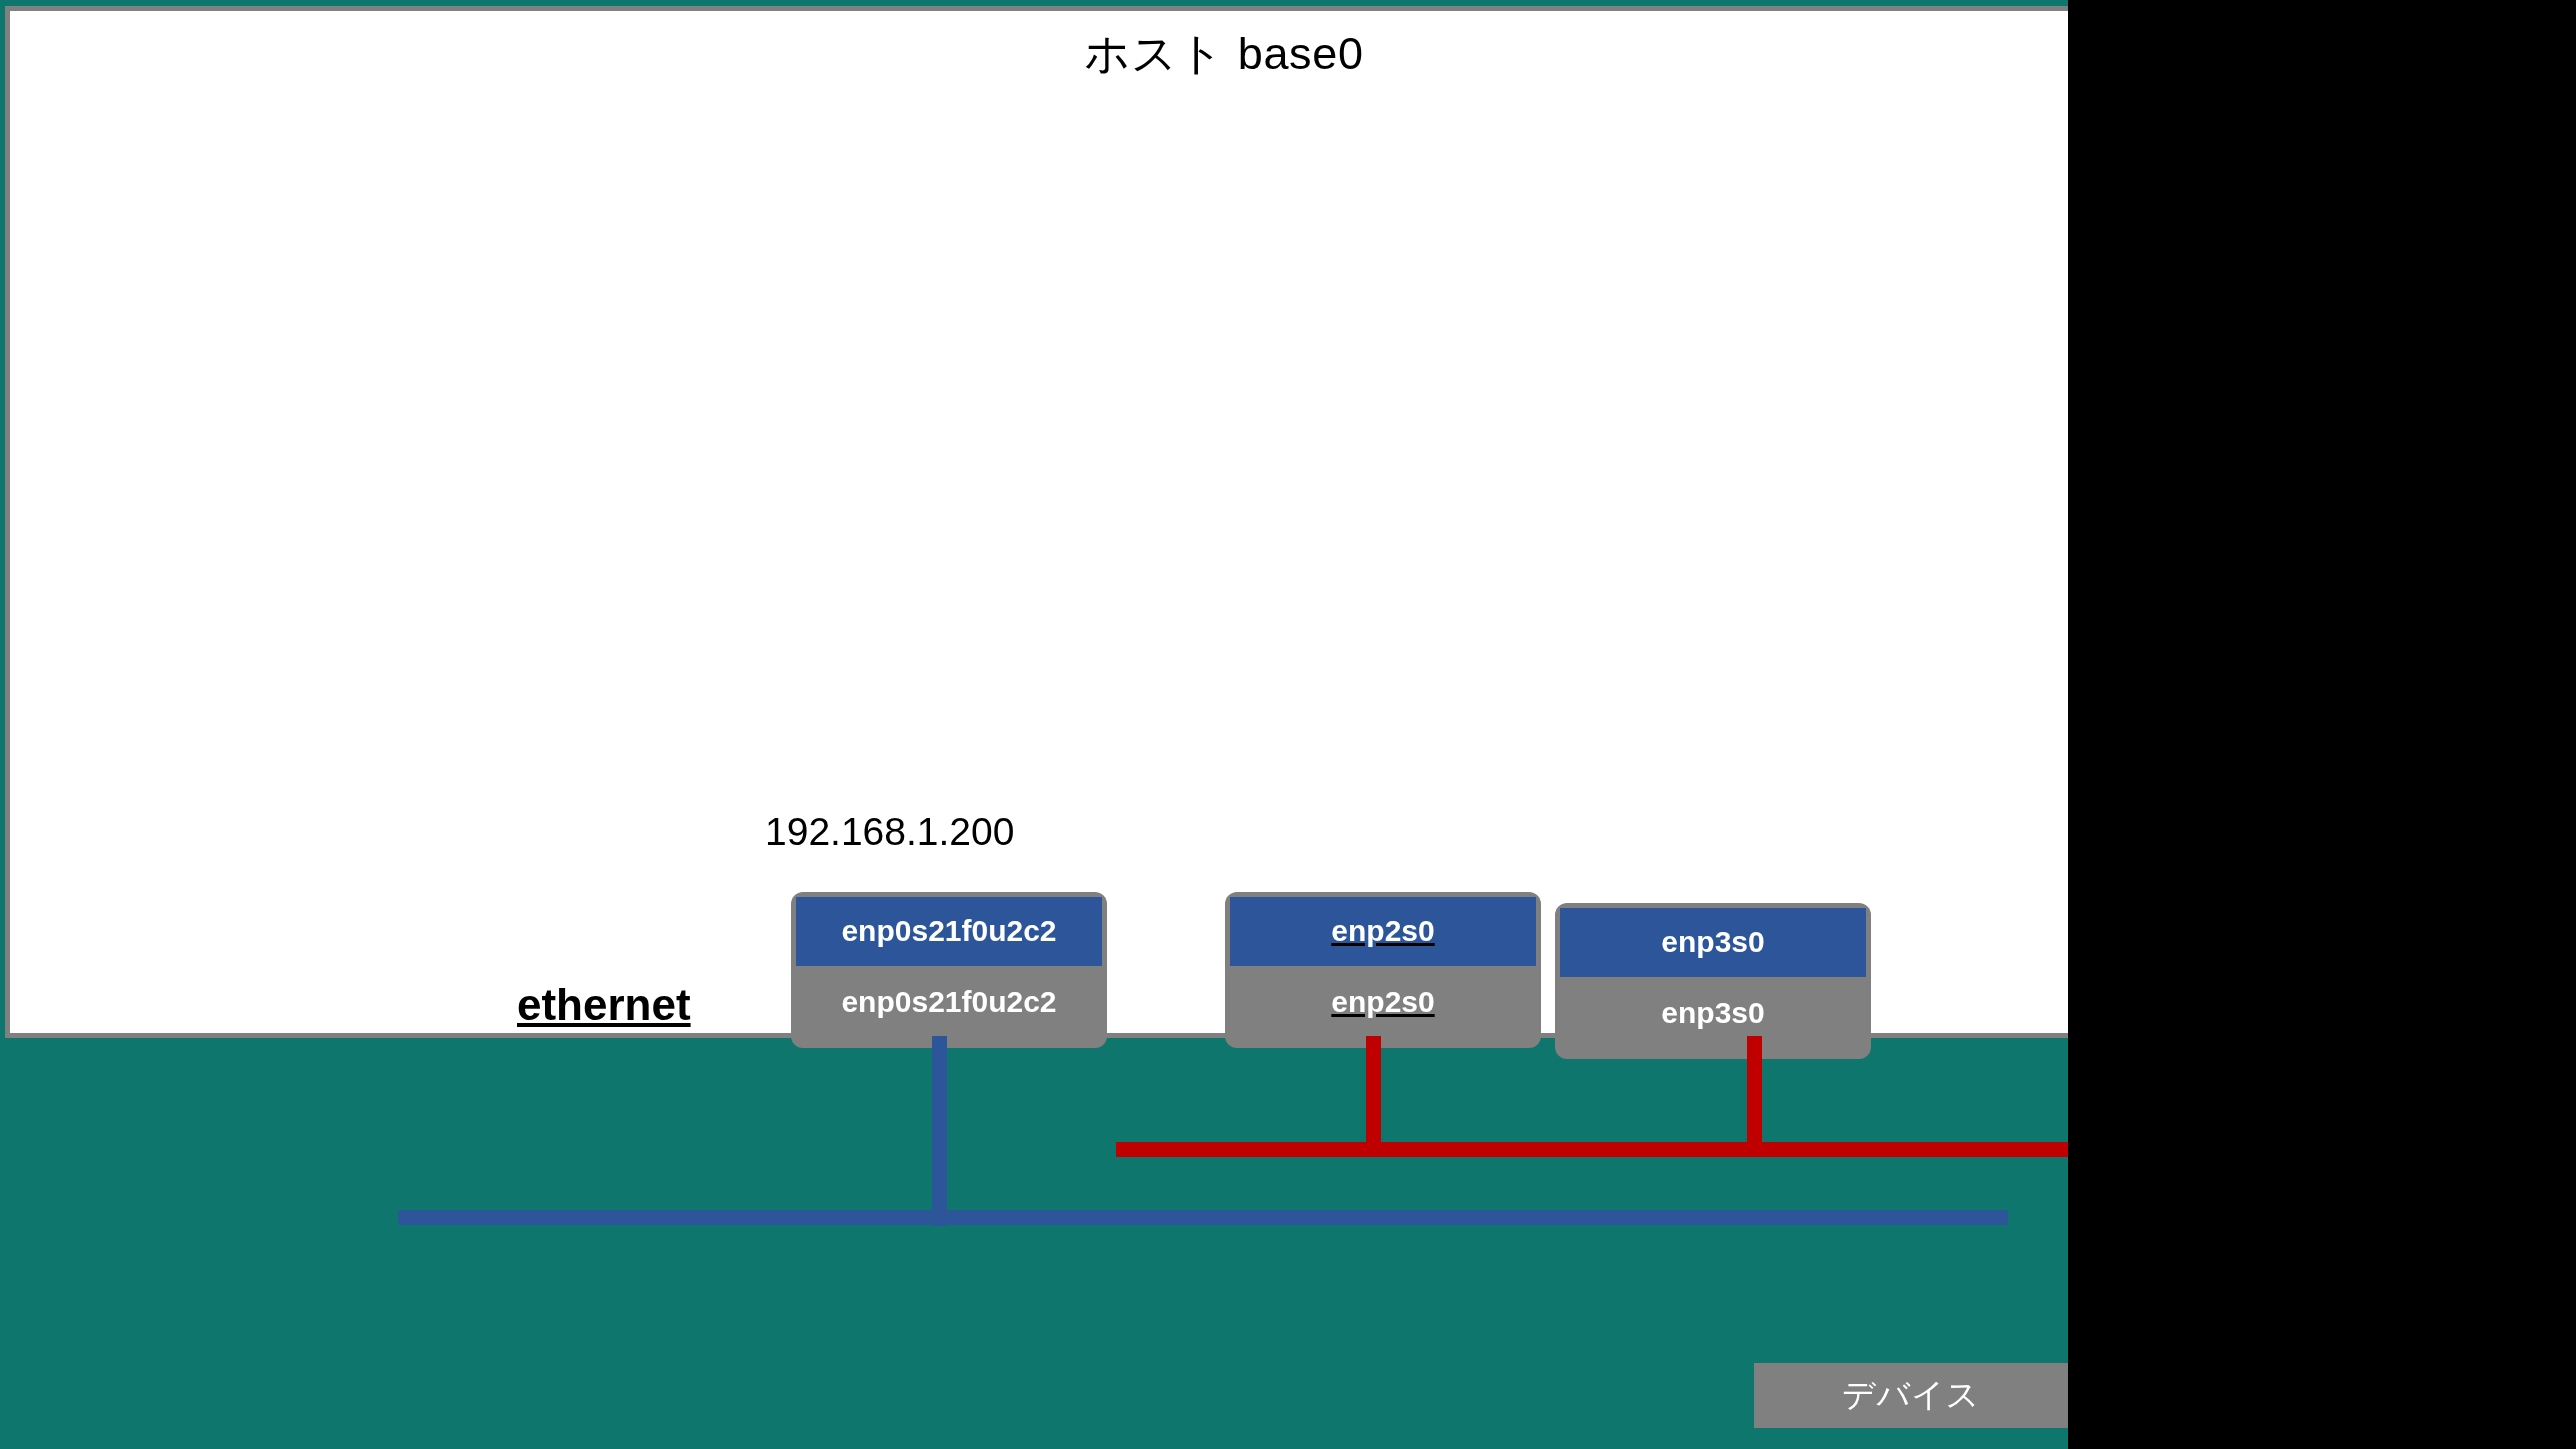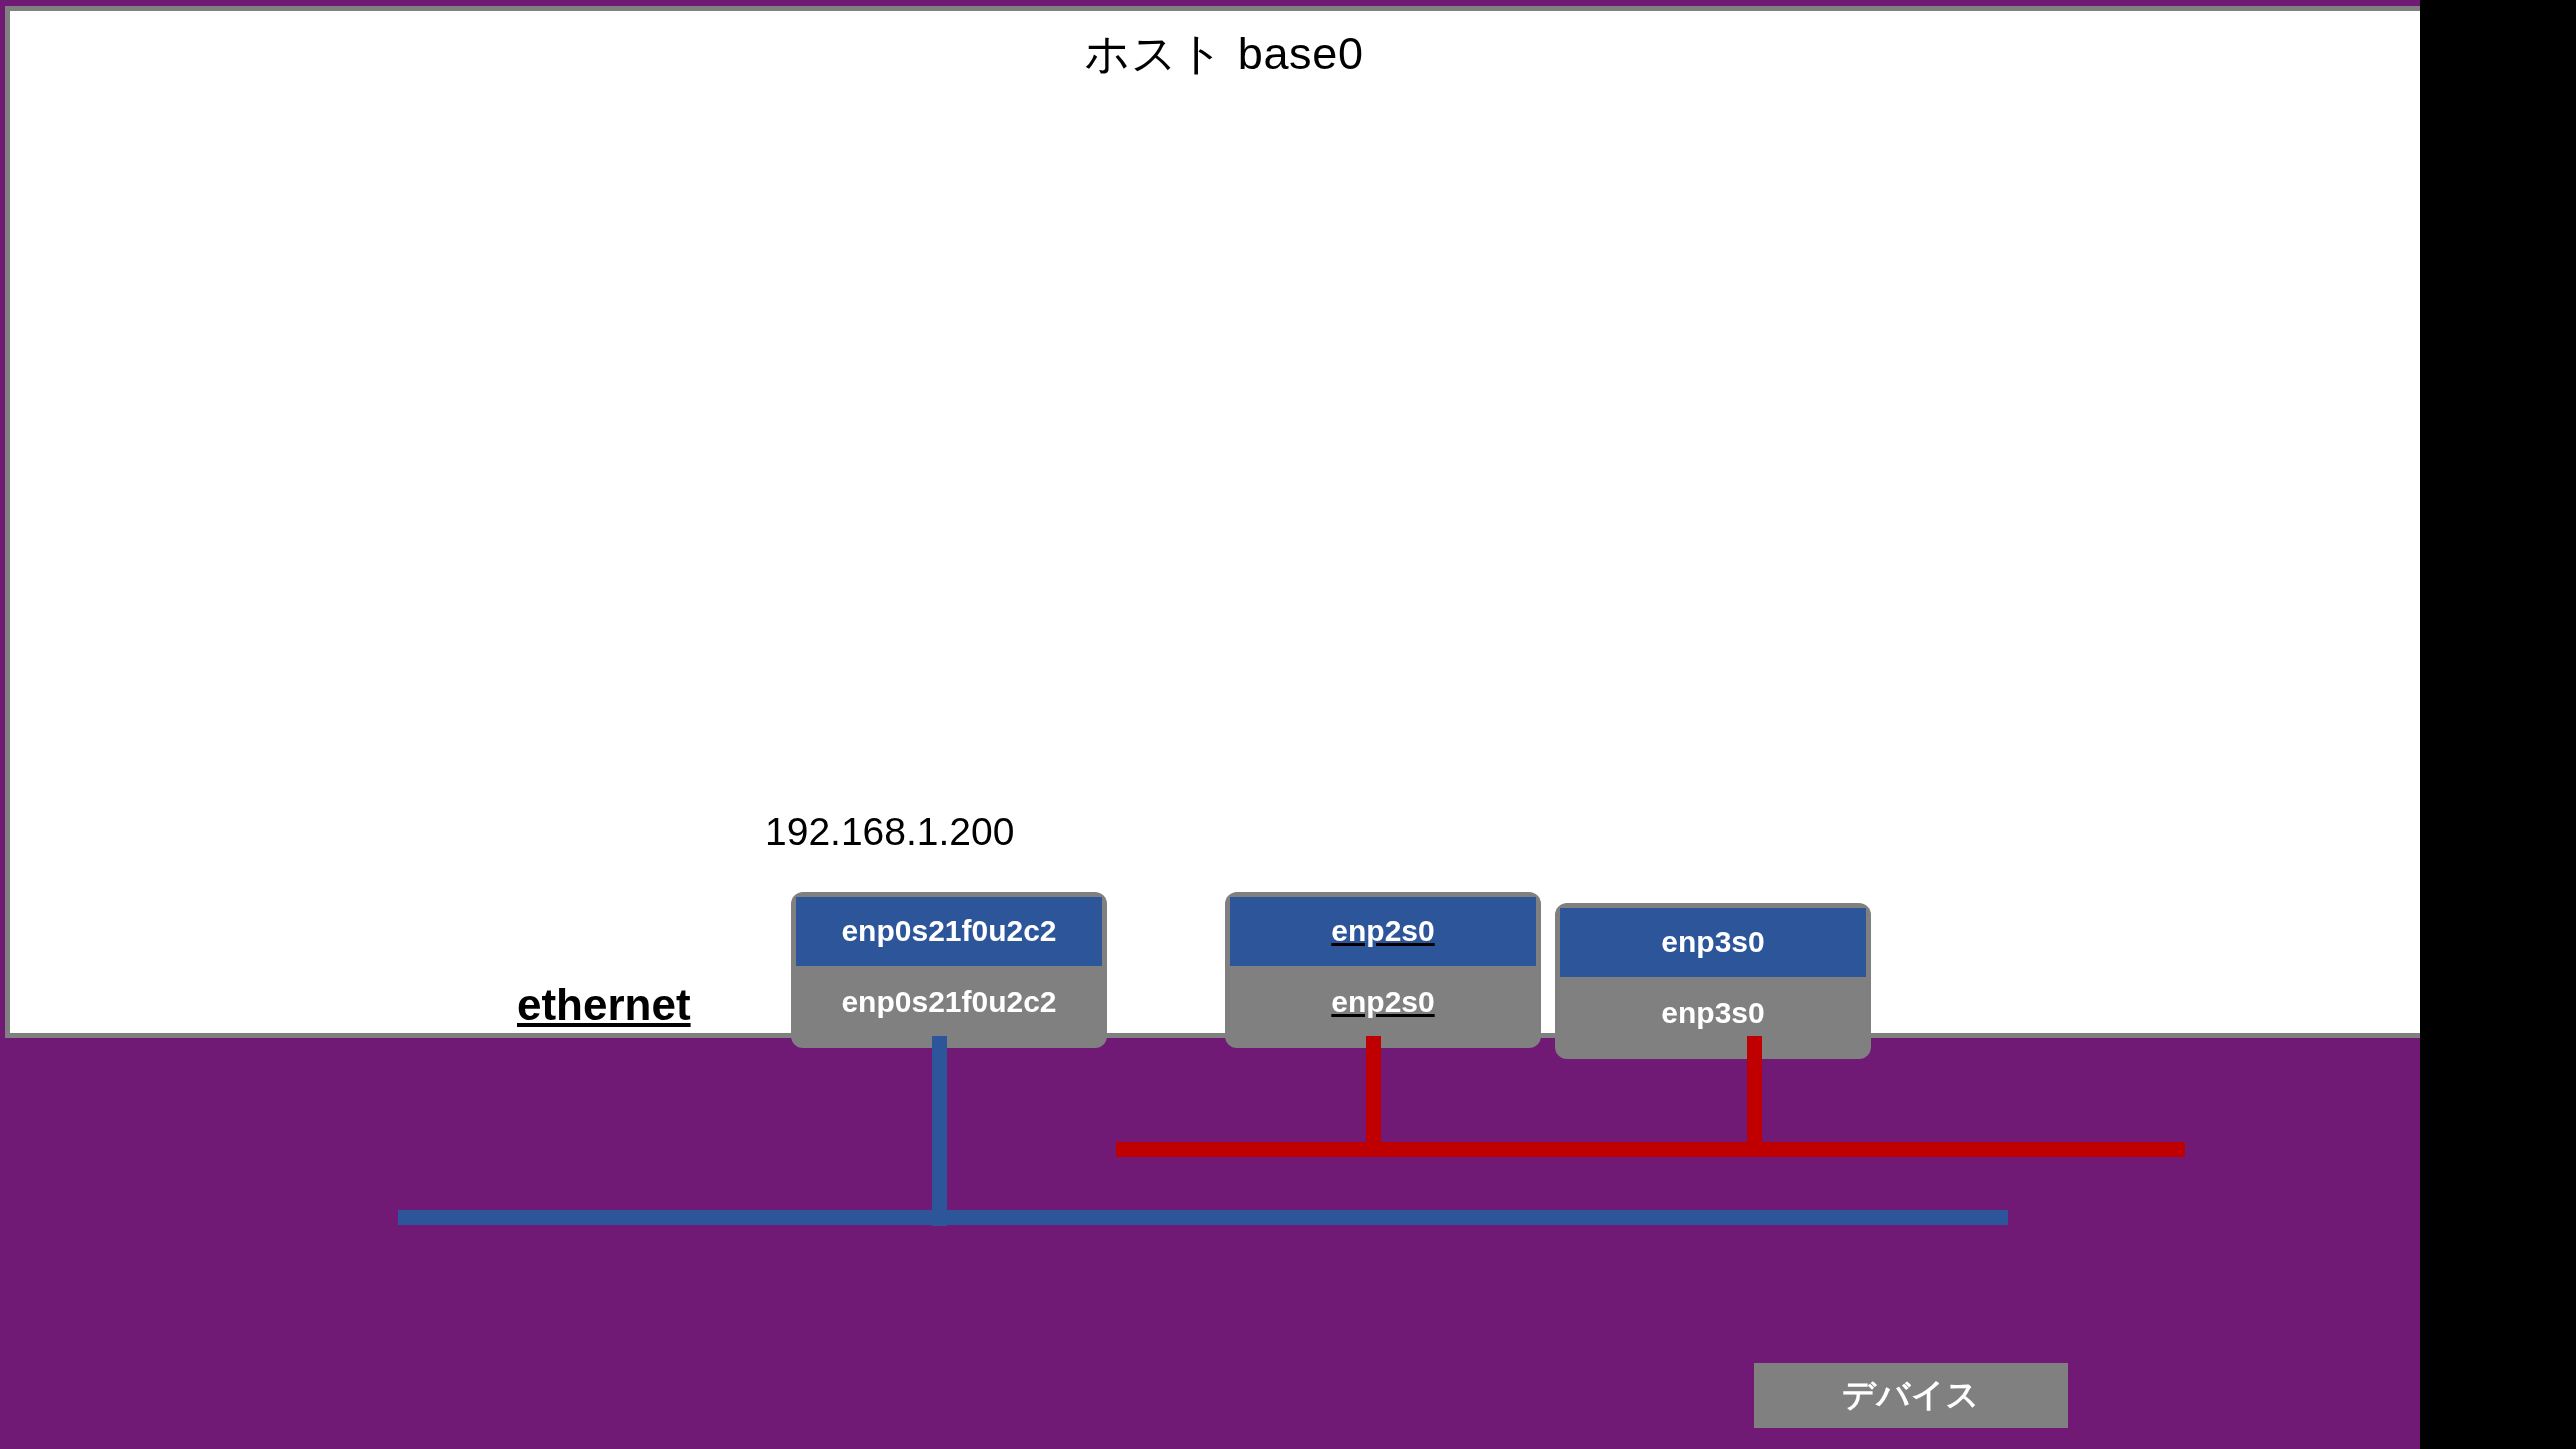--- a/index.html
+++ b/index.html
@@ -2,26 +2,25 @@
 <html style="font-size:11.6px"><head>
 <meta charset="utf-8">
 <style>
   html, body {
     margin: 0;
     padding: 0;
     background: #000000;
   }
   #screen {
     position: relative;
-    width: 2384px;
+    width: 2068px;
     height: 1450px;
-    background: #701a75;
+    background: #0f766e;
     overflow: hidden;
     font-family: "Liberation Sans", sans-serif;
-    padding-left: 36px;
   }
 
   
   #host-panel {
     position: absolute;
     left: 5px;
     top: 5.8px;
     width: 2438px;
     height: 1032px;
     background: #ffffff;
@@ -146,21 +145,21 @@
   }
 
   
   .legend-btn {
     position: absolute;
     display: flex;
     align-items: center;
     justify-content: center;
     color: #ffffff;
     font-size: 33px;
-    font-weight: bold;
+    font-weight: normal;
     white-space: nowrap;
     box-sizing: border-box;
     letter-spacing: 0.7px;
   }
   #legend-device {
     left: 1754px;
     top: 1363px;
     width: 314px;
     height: 65px;
     background: #808080;

